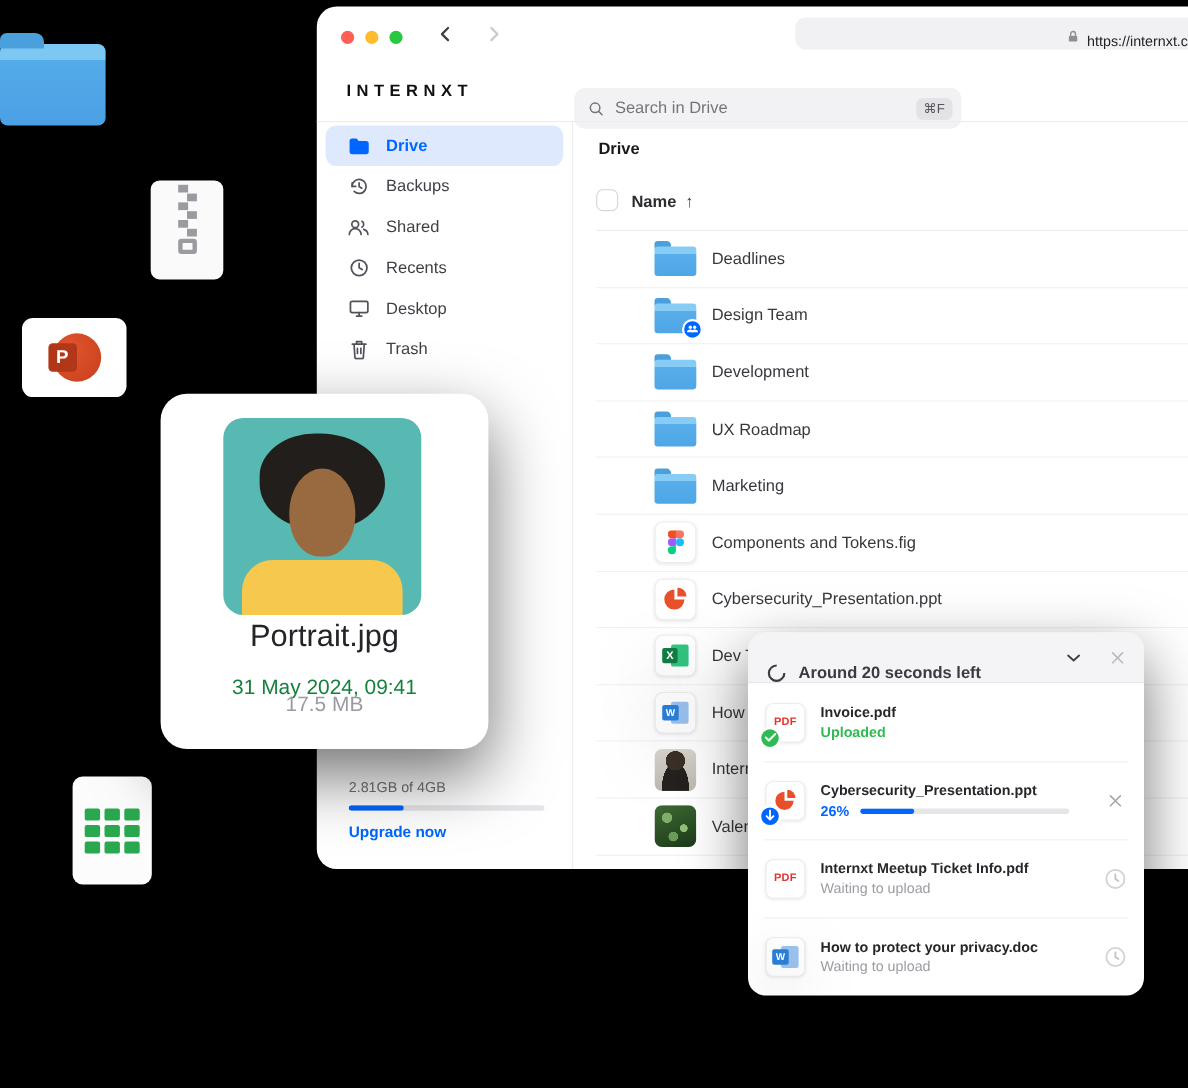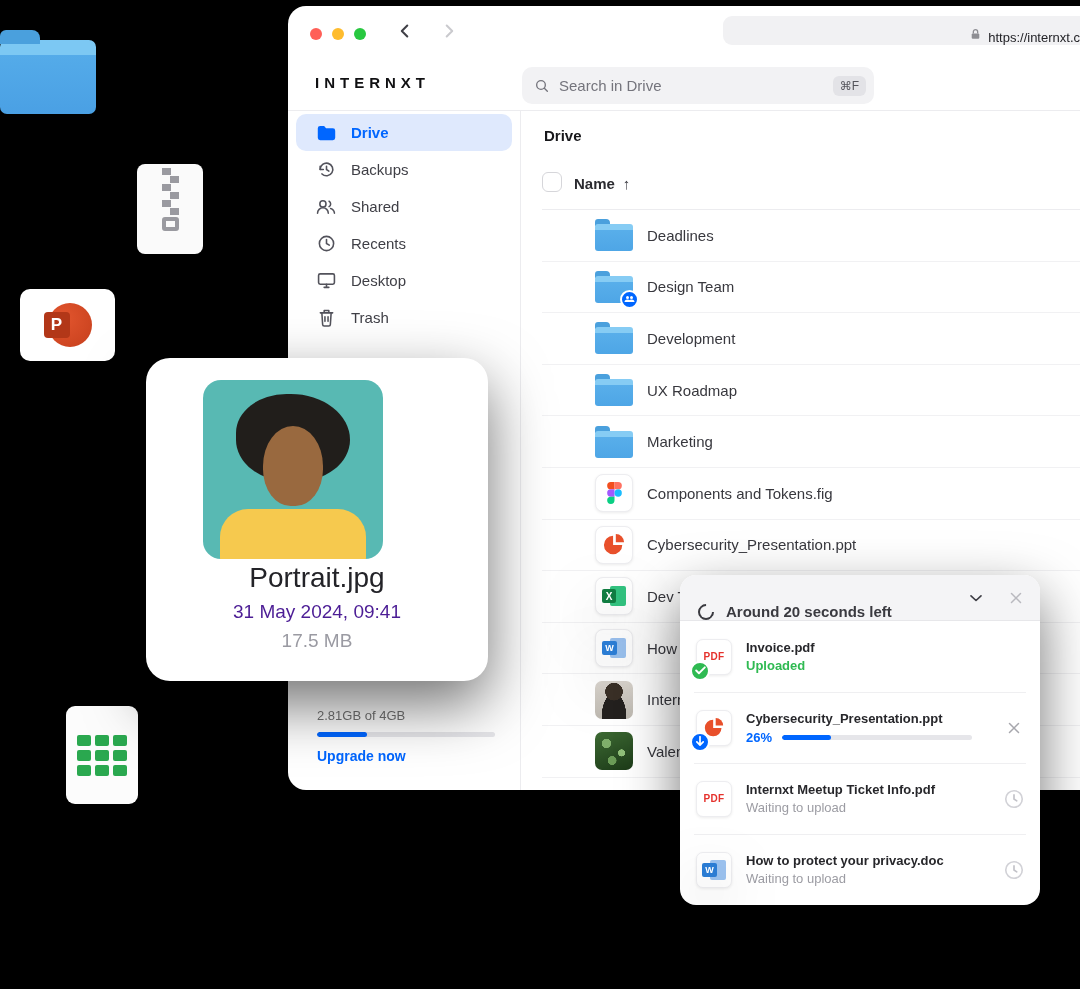--- a/index.html
+++ b/index.html
@@ -41,21 +41,21 @@
   .light { width:12px; height:12px; border-radius:50%; }
   .light.r{ background:#ff5f57; } .light.y{ background:#febc2e; } .light.g{ background:#28c840; }
   .navarrow { position:absolute; top:14px; width:24px; height:24px; }
   .navarrow.back{ left:106px; } .navarrow.fwd{ left:150px; }
   .urlbar { position:absolute; right:0; top:10px; width:357px; height:29px; background:#f1f1f3;
     border-radius:9px 0 0 9px; display:flex; align-items:flex-end; justify-content:flex-end; overflow:hidden; }
   .urlbar .lock { flex:0 0 auto; margin-right:6px; }
   .urlbar .url { font-size:13px; color:#232327; white-space:nowrap; }
   
   .logo { position:absolute; left:27px; top:68px; font-size:15px; font-weight:bold; letter-spacing:5px; color:#101012; }
-  .search { position:absolute; left:234px; top:61px; width:352px; height:37px; background:#f2f2f4;
+  .search { position:absolute; left:234px; top:74px; width:352px; height:37px; background:#f2f2f4;
     border-radius:10px; display:flex; align-items:center; padding:0 8px 0 12px; }
   .search .ph { flex:1; margin-left:9px; font-size:15px; color:#74747c; }
   .kbd { background:#e3e3e7; border-radius:6px; padding:3px 7px; font-size:12px; color:#55555c; }
   .hdivider { position:absolute; left:0; top:104px; width:100%; height:1px; background:#ececef; }
 
   
   .sidebar { position:absolute; left:0; top:104px; width:232px; height:680px; }
   .nav { position:absolute; left:8px; right:8px; top:4px; }
   .nav-item { height:37px; display:flex; align-items:center; padding-left:20px; gap:15px;
     border-radius:10px; color:#3f3f46; font-size:15px; }
@@ -103,32 +103,32 @@
     radial-gradient(ellipse at 50% 92%, #24211f 0 45%, transparent 46%),
     linear-gradient(180deg,#d9d4cd,#bdb8b0); }
   .photo.plants { background:
     radial-gradient(circle at 30% 30%, #7fae6b 0 12%, transparent 13%),
     radial-gradient(circle at 70% 55%, #8fbf78 0 10%, transparent 11%),
     radial-gradient(circle at 45% 75%, #6b9c57 0 12%, transparent 13%),
     linear-gradient(160deg,#3d6a33,#1c3a18); }
   .pdf-text { color:#e5322d; font-weight:800; font-size:10px; letter-spacing:.3px; }
 
   
-  .card { position:absolute; left:146px; top:358px; width:342px; height:323px; background:#fff;
+  .card { position:absolute; left:146px; top:358px; width:298px; height:323px; background:#fff;
     border-radius:24px; box-shadow:0 24px 60px rgba(0,0,0,.55); z-index:30; }
   .card-img { position:absolute; left:57px; top:22px; width:180px; height:179px; border-radius:18px;
     background:#58b9b3; overflow:hidden; }
   .hair { position:absolute; left:33px; top:14px; width:114px; height:88px; background:#211e1b;
     border-radius:46% 54% 50% 50%; }
   .face { position:absolute; left:60px; top:46px; width:60px; height:80px; background:#99693f;
     border-radius:50% 50% 46% 46%; }
   .shirt { position:absolute; left:17px; bottom:-6px; width:146px; height:56px; background:#f6c94e;
     border-radius:28px 28px 0 0; }
   .card-name { position:absolute; left:0; right:0; top:204px; text-align:center; font-size:28px; color:#232328; }
-  .card-date { position:absolute; left:0; right:0; top:243px; text-align:center; font-size:19px; color:#4c1d95; }
+  .card-date { position:absolute; left:0; right:0; top:257px; text-align:center; font-size:19px; color:#15803d; }
   .card-size { position:absolute; left:0; right:0; top:272px; text-align:center; font-size:19px; color:#9a9aa2; }
 
   
   .panel { position:absolute; left:680px; top:575px; width:360px; height:330px; background:#fff;
     border-radius:16px; box-shadow:0 22px 55px rgba(0,0,0,.55); z-index:40; overflow:hidden; }
   .panel-head { height:46px; background:#f4f4f6; border-bottom:1px solid #e7e7ea; position:relative;
     display:flex; align-items:flex-end; padding-left:18px; }
   .spinner { width:16px; height:16px; border:2.5px solid #3a3a40; border-radius:50%;
     border-top-color:transparent; transform:rotate(45deg); flex:0 0 auto; }
   .panel-status { margin-left:12px; font-size:15px; font-weight:bold; color:#3a3a40; }

